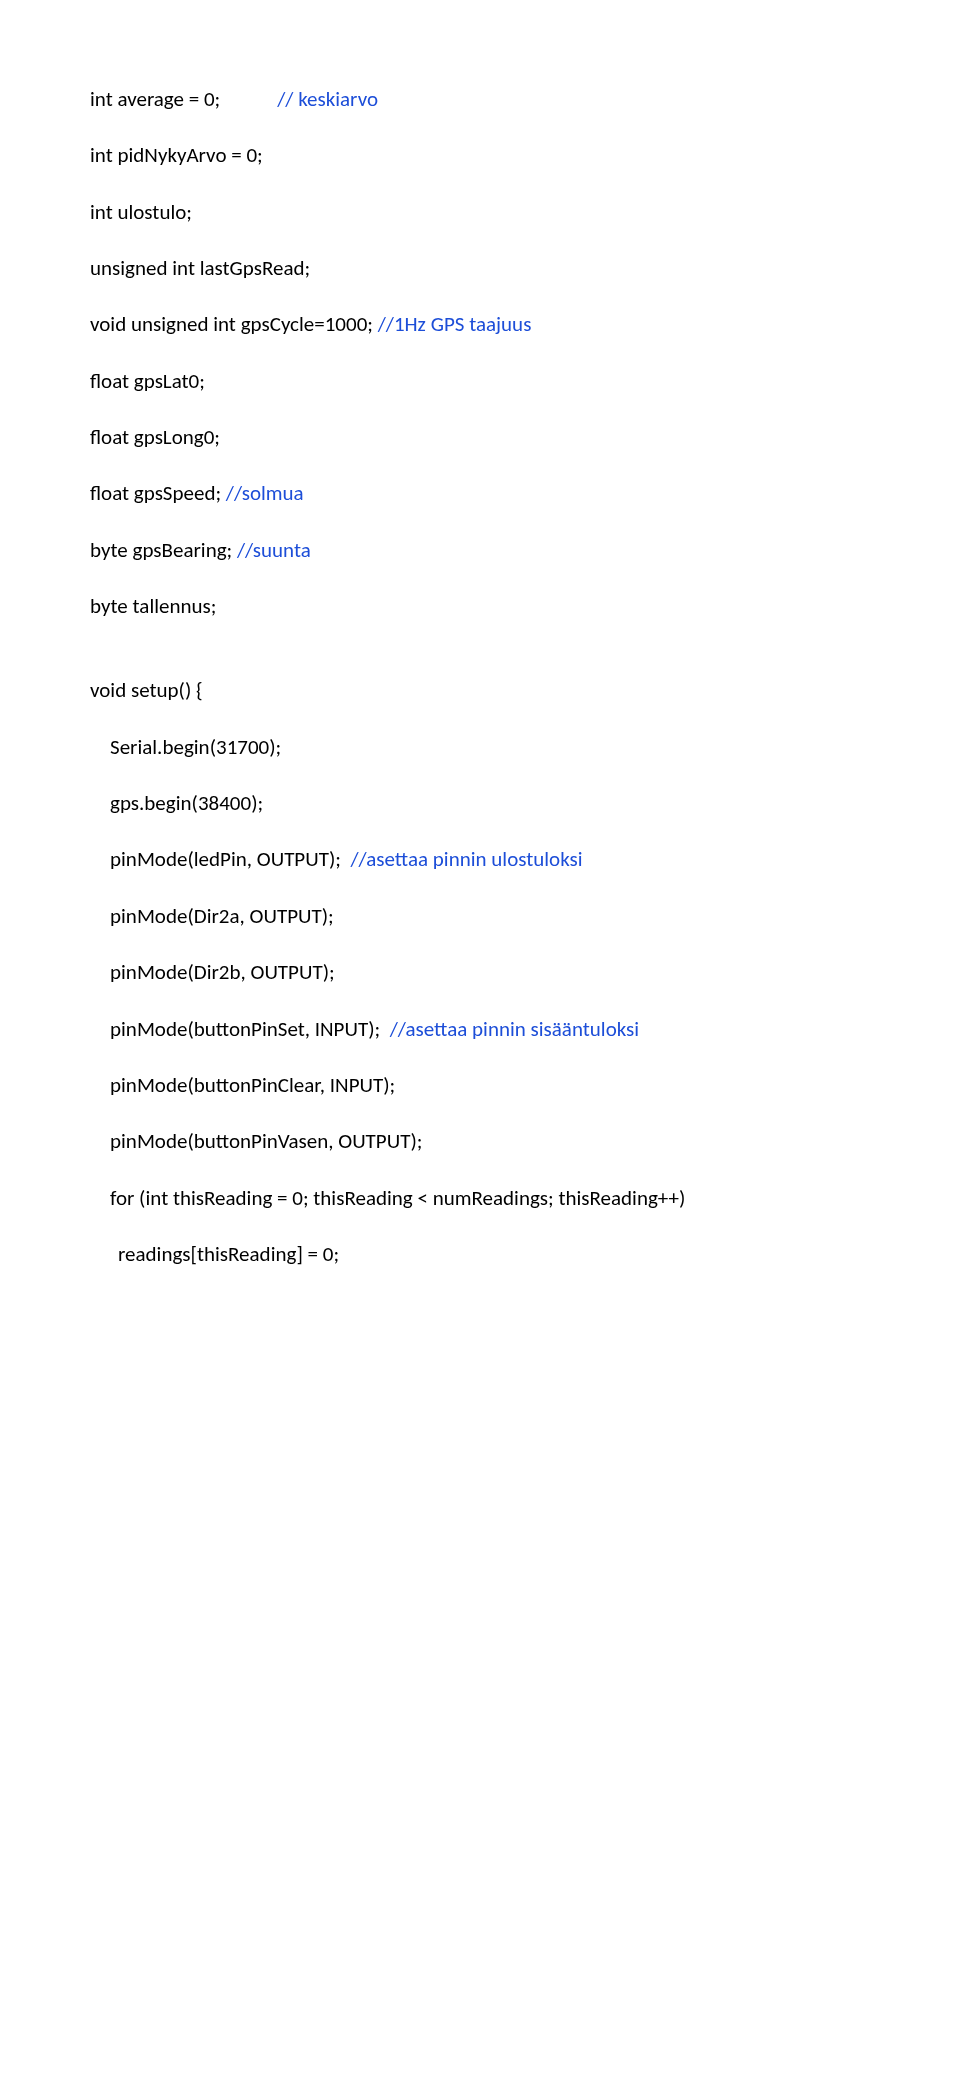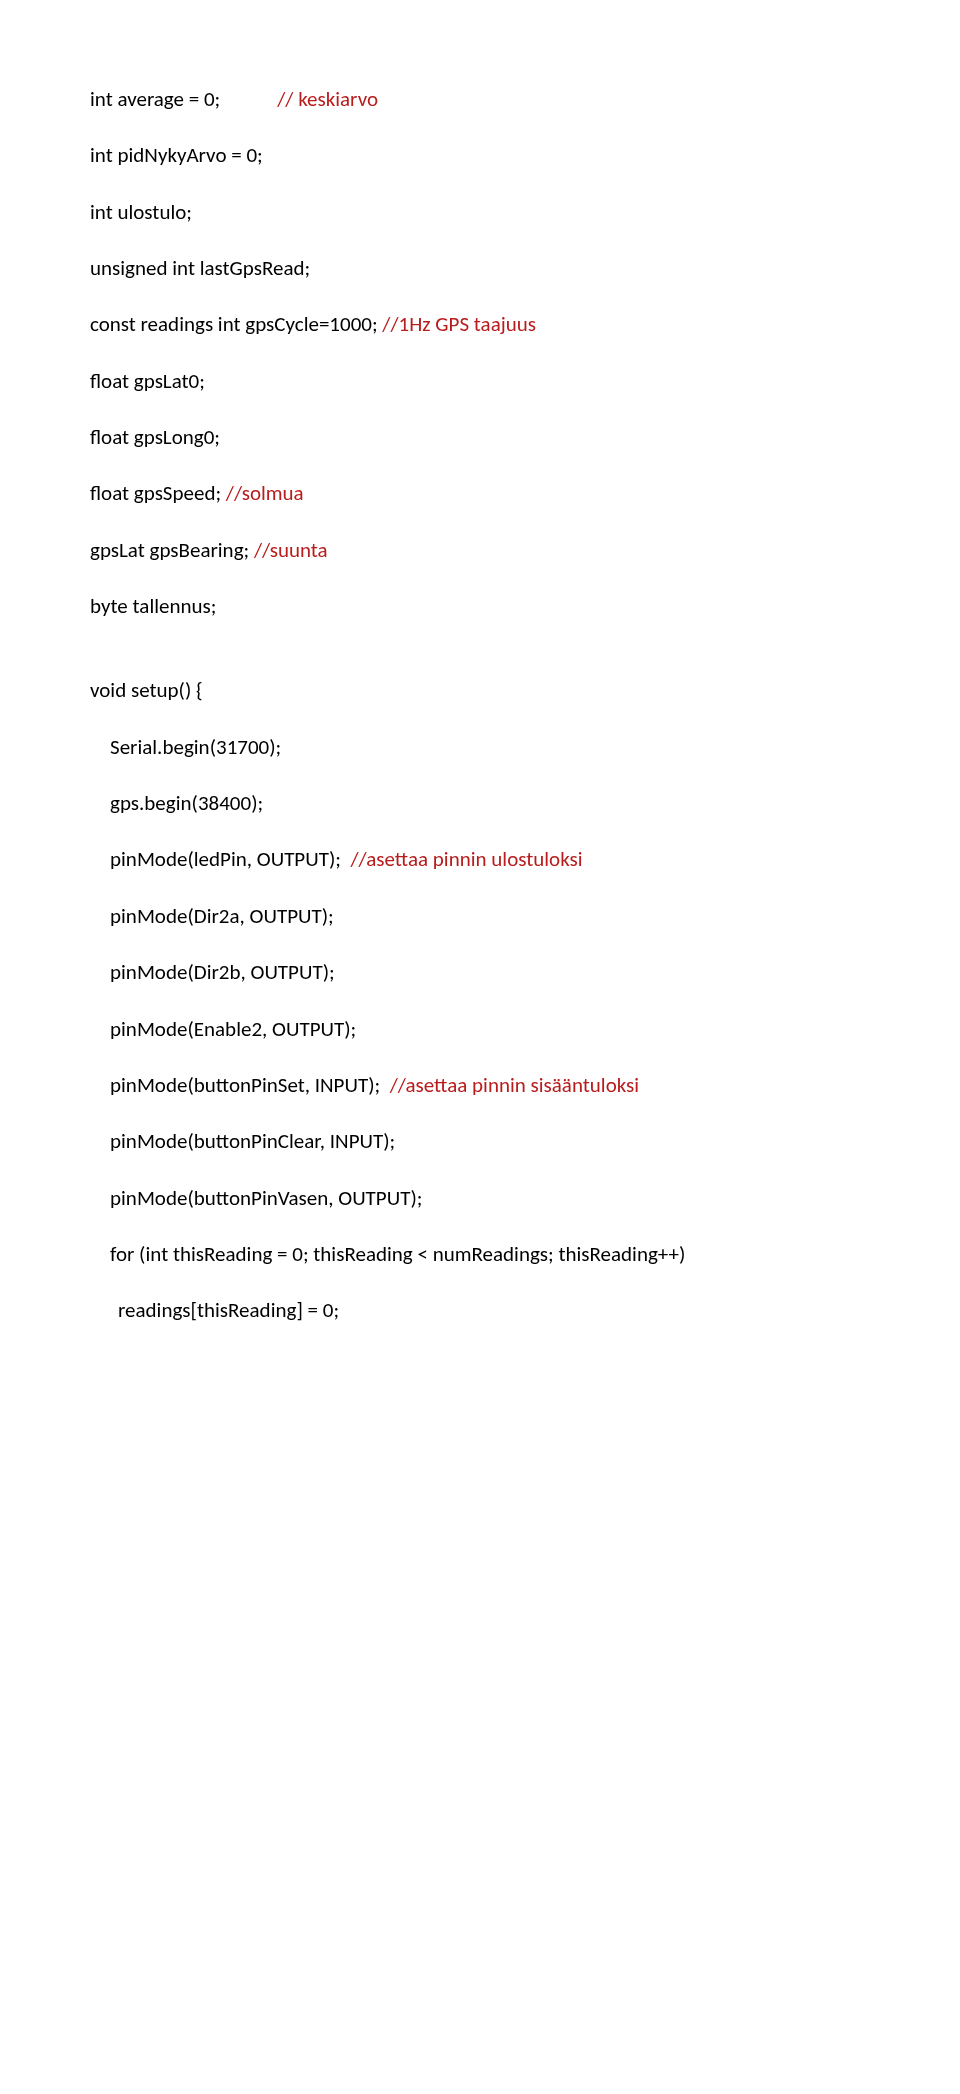--- a/index.html
+++ b/index.html
@@ -10,45 +10,44 @@
     line-height: 1.35;
     color: #000;
     background: #fff;
     width: 960px;
     box-sizing: border-box;
   }
   .line {
     margin-bottom: 28px;
     white-space: pre-wrap;
   }
-  .red { color: #b91c1c; }
+  .red { color: #1d4ed8; }
   .indent1 { padding-left: 20px; }
   .indent2 { padding-left: 28px; }
   .gap { height: 28px; }
 </style>
 </head>
 <body>
 
 <div id="doc">
     <div class="line"><span>int average = 0;            </span><span class="red">// keskiarvo</span></div>
     <div class="line"><span>int pidNykyArvo = 0;</span></div>
     <div class="line"><span>int ulostulo;</span></div>
     <div class="line"><span>unsigned int lastGpsRead;</span></div>
-    <div class="line"><span>const readings int gpsCycle=1000; </span><span class="red">//1Hz GPS taajuus</span></div>
+    <div class="line"><span>void unsigned int gpsCycle=1000; </span><span class="red">//1Hz GPS taajuus</span></div>
     <div class="line"><span>float gpsLat0;</span></div>
     <div class="line"><span>float gpsLong0;</span></div>
     <div class="line"><span>float gpsSpeed; </span><span class="red">//solmua</span></div>
-    <div class="line"><span>gpsLat gpsBearing; </span><span class="red">//suunta</span></div>
+    <div class="line"><span>byte gpsBearing; </span><span class="red">//suunta</span></div>
     <div class="line"><span>byte tallennus;</span></div>
     <div class="gap"></div>
     <div class="line"><span>void setup() {</span></div>
     <div class="line indent1"><span>Serial.begin(31700);</span></div>
     <div class="line indent1"><span>gps.begin(38400);</span></div>
     <div class="line indent1"><span>pinMode(ledPin, OUTPUT);  </span><span class="red">//asettaa pinnin ulostuloksi</span></div>
     <div class="line indent1"><span>pinMode(Dir2a, OUTPUT);</span></div>
     <div class="line indent1"><span>pinMode(Dir2b, OUTPUT);</span></div>
-    <div class="line indent1"><span>pinMode(Enable2, OUTPUT);</span></div>
     <div class="line indent1"><span>pinMode(buttonPinSet, INPUT);  </span><span class="red">//asettaa pinnin sisääntuloksi</span></div>
     <div class="line indent1"><span>pinMode(buttonPinClear, INPUT);</span></div>
     <div class="line indent1"><span>pinMode(buttonPinVasen, OUTPUT);</span></div>
     <div class="line indent1"><span>for (int thisReading = 0; thisReading &lt; numReadings; thisReading++)</span></div>
     <div class="line indent2"><span>readings[thisReading] = 0;</span></div>
   </div>
 
 </body></html>

